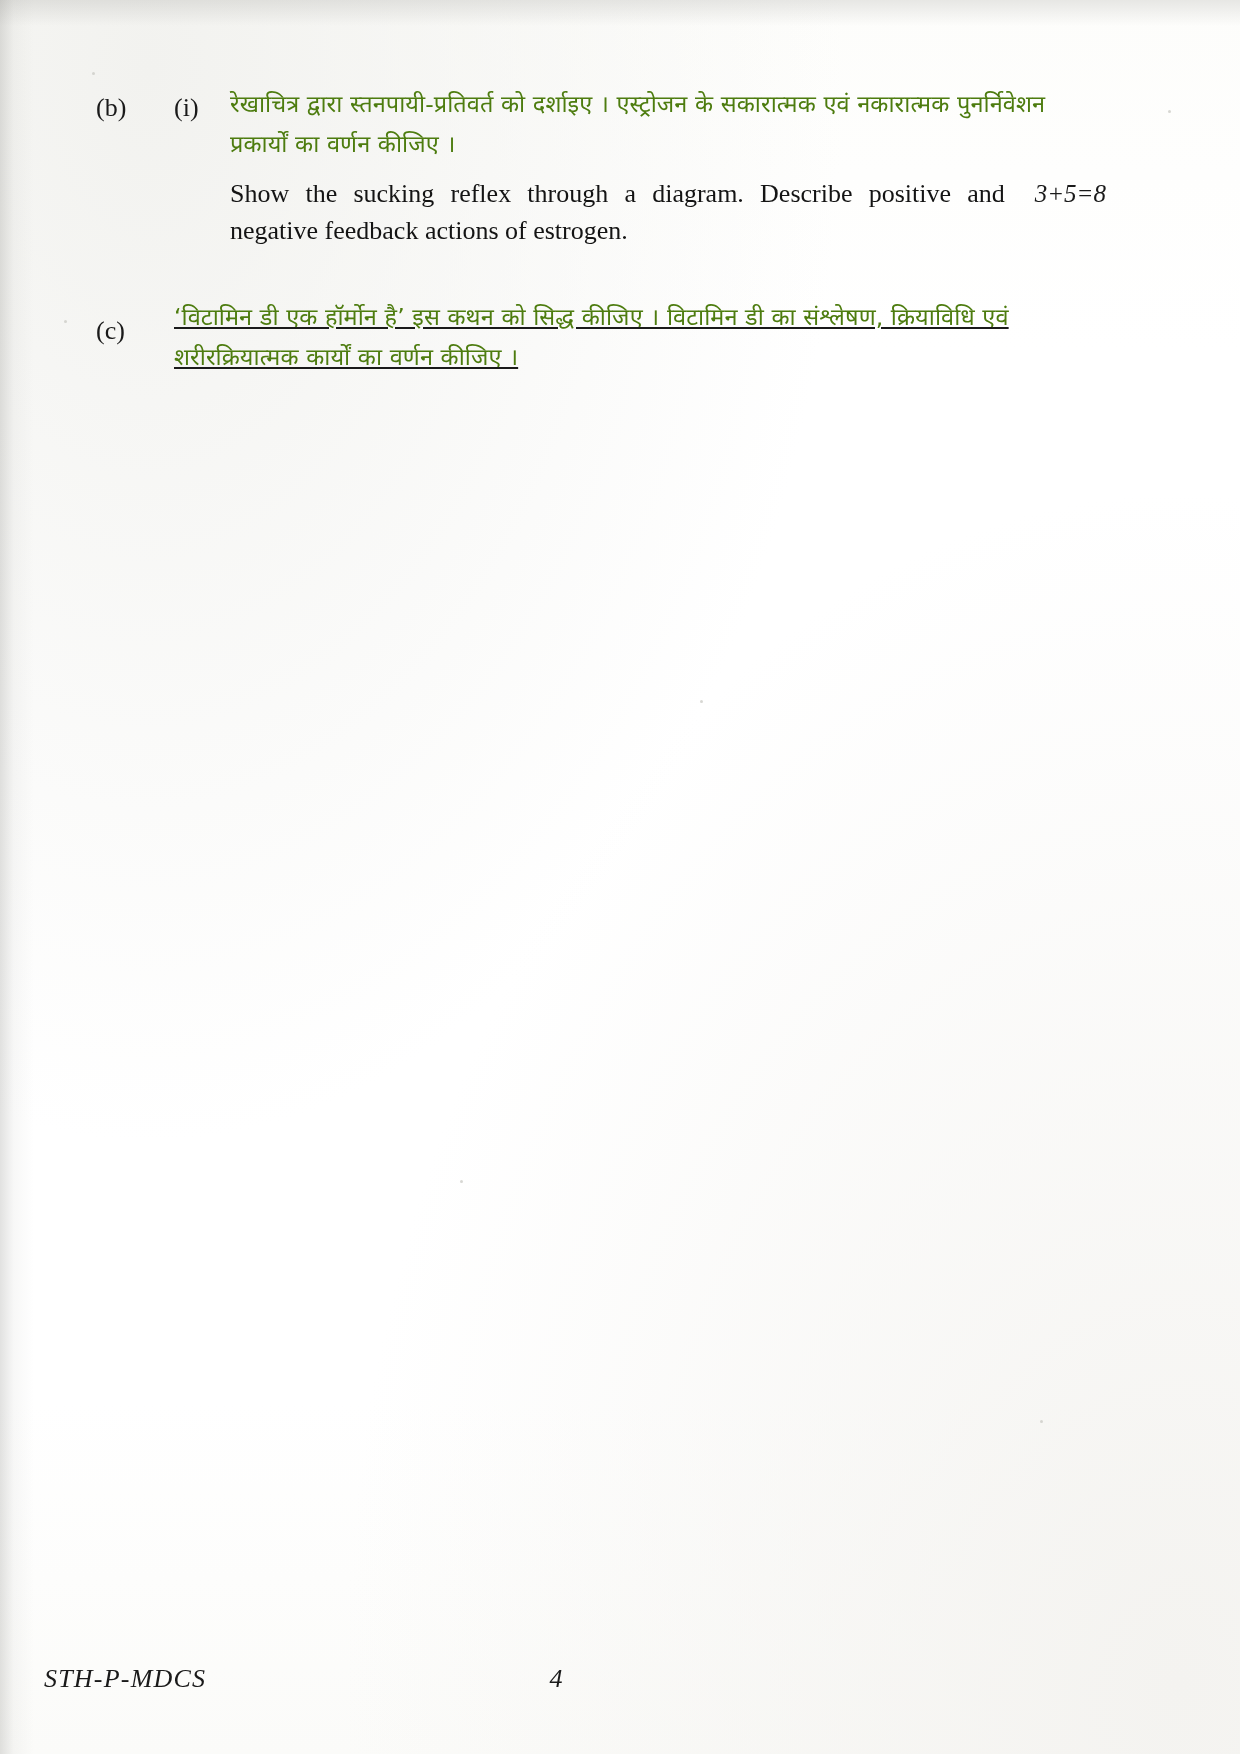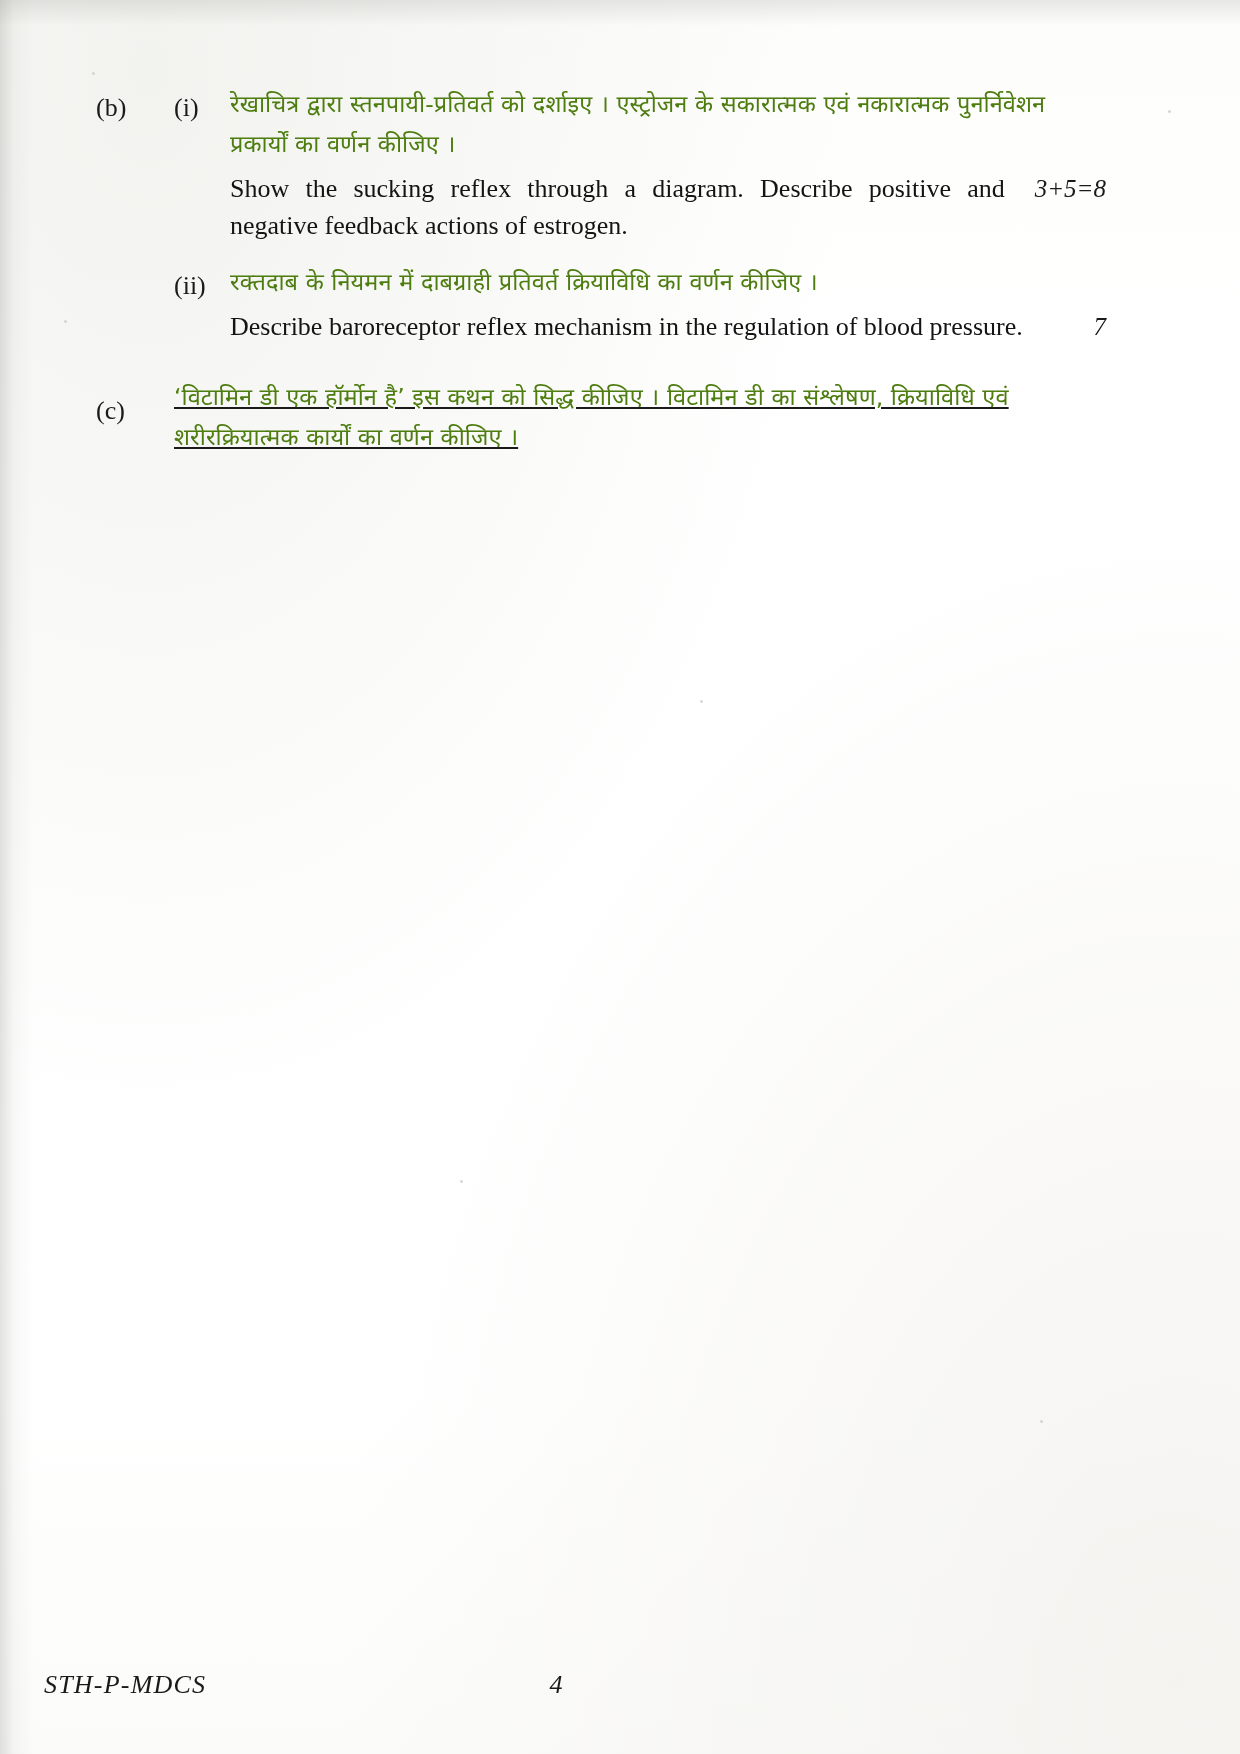--- a/index.html
+++ b/index.html
@@ -85,20 +85,21 @@
   }
   .eng.justify {
     text-align: justify;
     text-align-last: left;
   }
   .marks {
     font-style: italic;
     font-family: "Liberation Serif", serif;
     font-size: 25px;
     white-space: nowrap;
+    margin-top: 10px;
   }
   .line-with-marks {
     display: flex;
     justify-content: space-between;
     align-items: baseline;
     gap: 30px;
   }
   .line-with-marks > .txt {
     flex: 1 1 auto;
   }
@@ -113,21 +114,21 @@
     width: 78px;
     flex: 0 0 78px;
     font-size: 26px;
     line-height: 40px;
     padding-top: 14px;
   }
   .c-body { flex: 1 1 auto; min-width: 0; text-decoration: underline; }
 
   .footer {
     position: absolute;
-    bottom: 6px;
+    bottom: 12px;
     left: 0;
     width: 1112px;
     height: 120px;
   }
   .footer-code {
     position: absolute;
     left: 44px;
     bottom: 48px;
     font-family: "Liberation Serif", serif;
     font-style: italic;
@@ -180,32 +181,20 @@
       <div class="gap-sm"></div>
       <div class="line-with-marks">
         <div class="txt eng justify">Show the sucking reflex through a diagram. Describe positive and negative feedback actions of estrogen.</div>
         <div class="marks">3+5=8</div>
       </div>
     </div>
   </div>
 
   <div class="gap-md"></div>
 
-  <div class="qrow">
-    <div class="label-outer"></div>
-    <div class="label-inner">(ii)</div>
-    <div class="body-col">
-      <div class="hindi">रक्तदाब के नियमन में दाबग्राही प्रतिवर्त क्रियाविधि का वर्णन कीजिए ।</div>
-      <div class="gap-sm"></div>
-      <div class="line-with-marks">
-        <div class="txt eng justify">Describe baroreceptor reflex mechanism in the regulation of blood pressure.</div>
-        <div class="marks">7</div>
-      </div>
-    </div>
-  </div>
 
   <div class="gap-lg"></div>
 
   <div class="c-row block-c">
     <div class="c-label">(c)</div>
     <div class="c-body">
       <div class="hindi">‘विटामिन डी एक हॉर्मोन है’ इस कथन को सिद्ध कीजिए । विटामिन डी का संश्लेषण, क्रियाविधि एवं शरीरक्रियात्मक कार्यों का वर्णन कीजिए ।</div>
     </div>
   </div>
 

